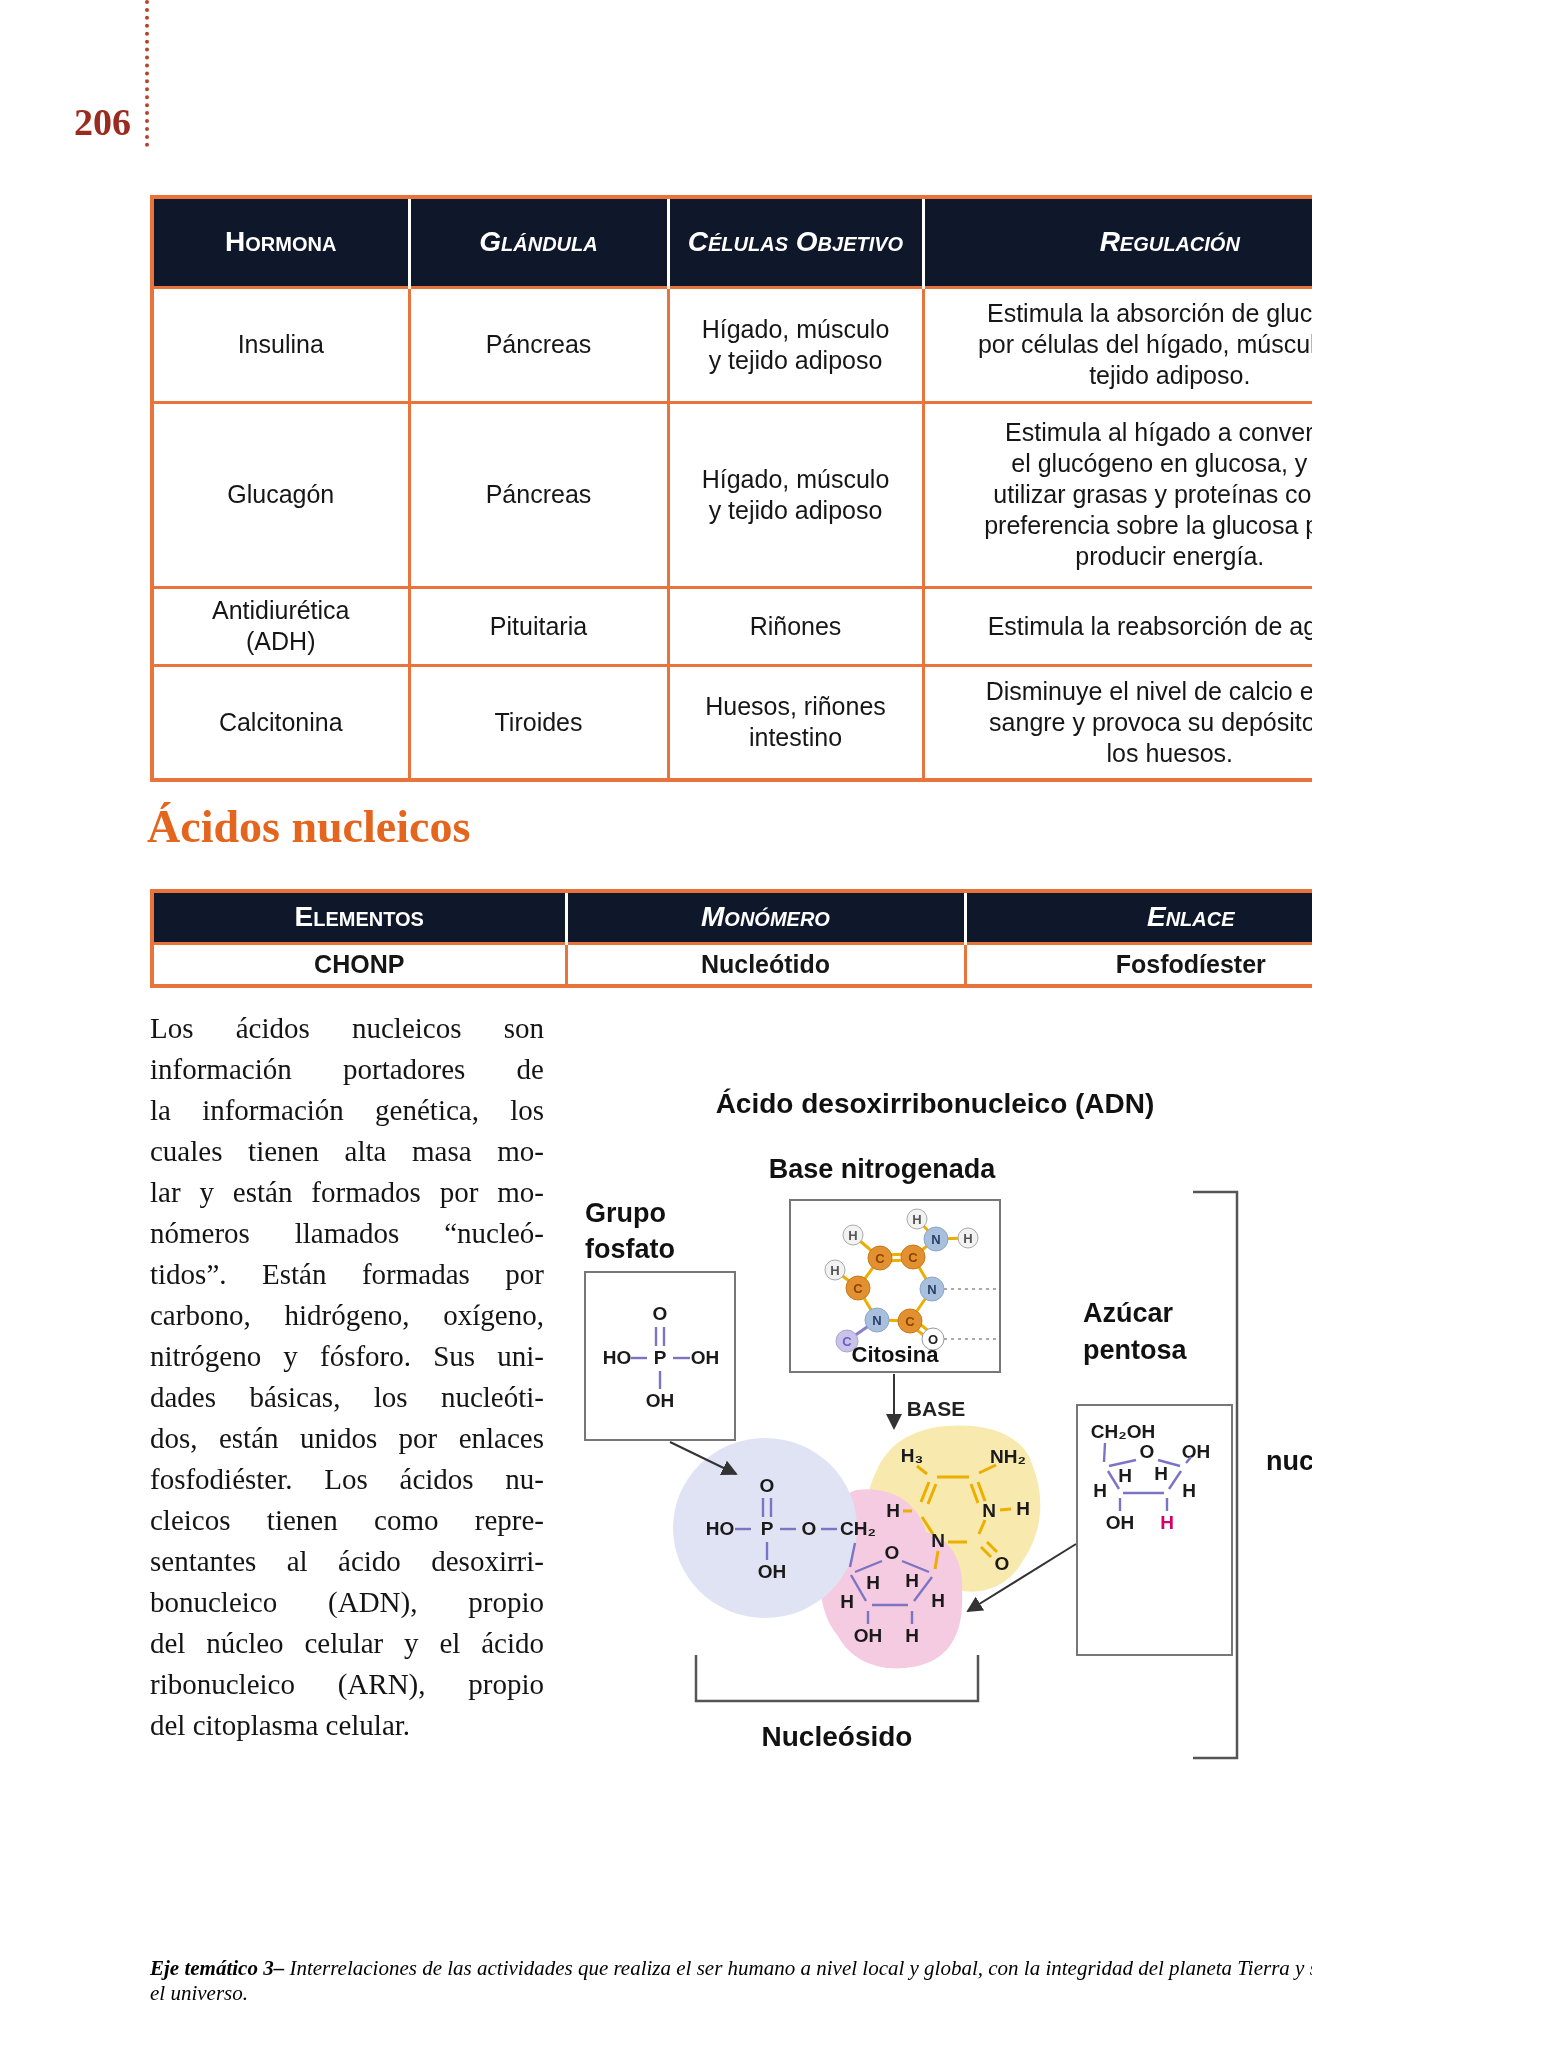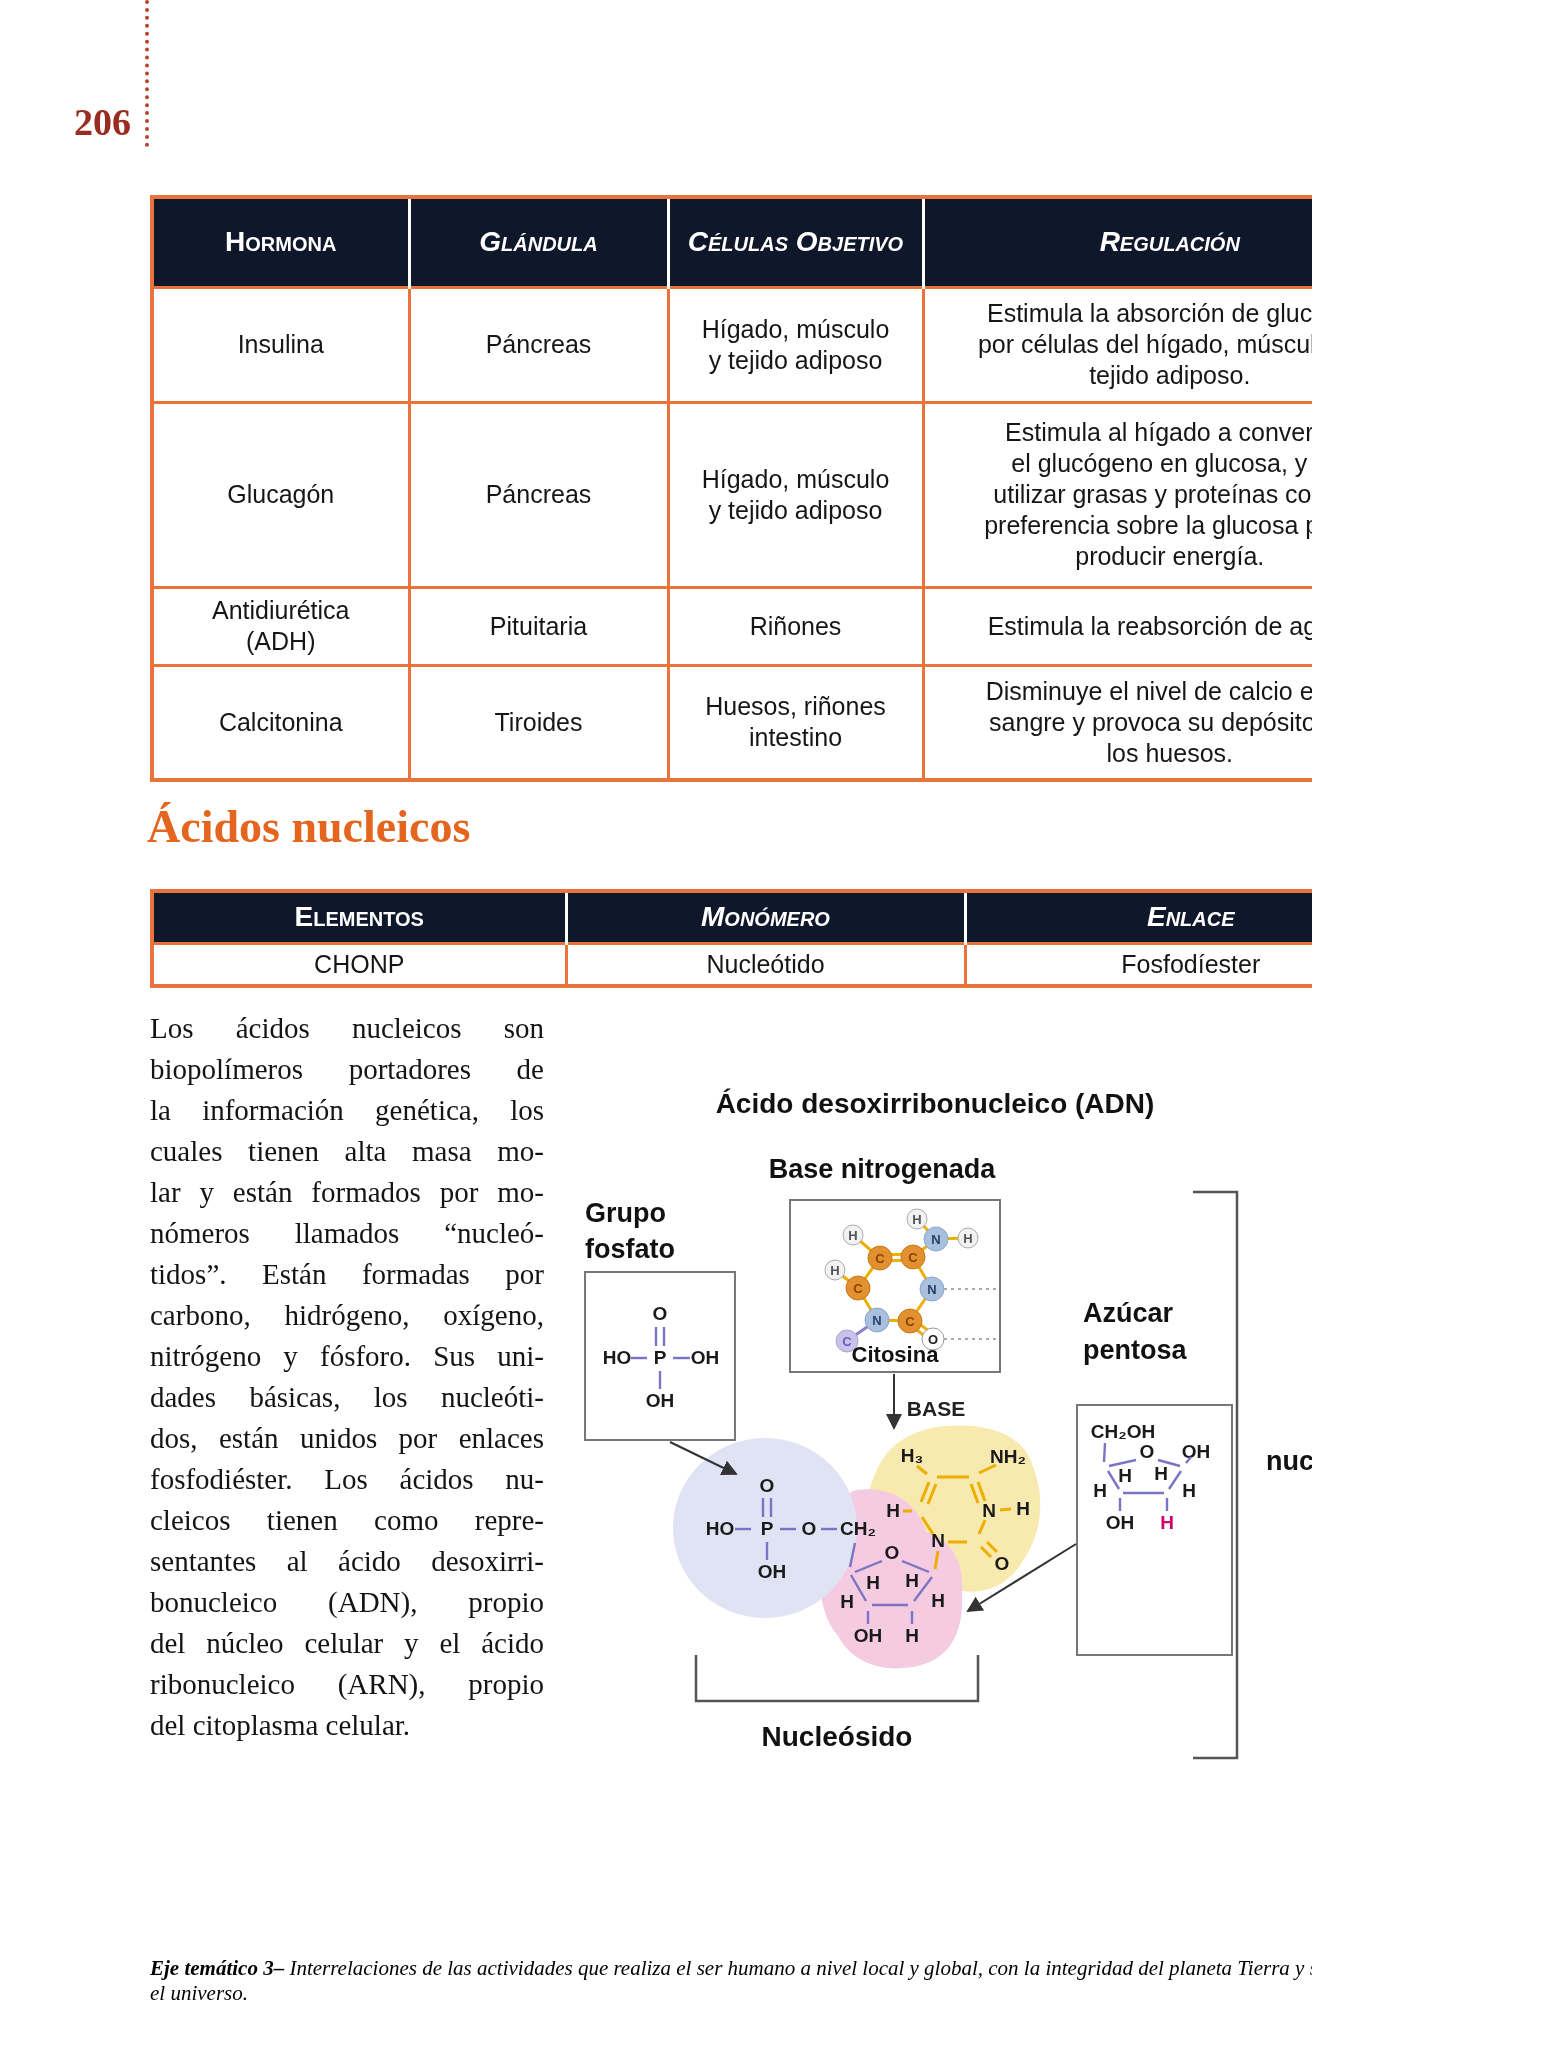--- a/index.html
+++ b/index.html
@@ -10,21 +10,21 @@
   #dotline{position:absolute;left:145px;top:0;height:147px;width:0;border-left:4px dotted #b9412d;}
   
   table.data{border-collapse:collapse;table-layout:fixed;width:1265px;border:4px solid #e8743b;}
   table.data th{background:#0f172a;color:#fff;font:bold 28px "Liberation Sans",sans-serif;
                 font-variant:small-caps;text-align:center;vertical-align:middle;padding:2px 8px;}
   table.data th+th{border-left:3px solid #ffffff;font-style:italic;}
   table.data td{border:3px solid #e8743b;background:#fff;font:25px "Liberation Sans",sans-serif;
                 text-align:center;vertical-align:middle;white-space:pre-line;line-height:31px;padding:4px 9px;color:#161616;}
   #t1{position:absolute;left:150px;top:195px;}
   #t2{position:absolute;left:150px;top:889px;}
-  #t2 td{font-weight:normal;margin-top:11px;}
+  #t2 td{font-weight:bold;margin-top:11px;}
   
   #heading{position:absolute;left:147px;top:800px;font:bold 46px "Liberation Serif",serif;color:#e4661e;}
   
   #para{position:absolute;left:150px;top:1008px;width:394px;font:29px "Liberation Serif",serif;color:#141414;}
   #para .ln{height:41px;line-height:41px;text-align:justify;text-align-last:justify;}
   #para .ln.last{text-align-last:left;}
   
   #diagram{position:absolute;left:560px;top:1070px;width:900px;height:720px;}
   .dt{font:bold 28px "Liberation Sans",sans-serif;fill:#111;}
   .dl{font:bold 27px "Liberation Sans",sans-serif;fill:#111;}
@@ -121,21 +121,21 @@
     <tr style="height:42px">
       <td>CHONP</td>
       <td>Nucleótido</td>
       <td>Fosfodíester</td>
     </tr>
   </tbody>
     </table>
 
   <div id="para">
     <div class="ln">Los ácidos nucleicos son</div>
-    <div class="ln">biopolímeros portadores de</div>
+    <div class="ln">información portadores de</div>
     <div class="ln">la información genética, los</div>
     <div class="ln">cuales tienen alta masa mo-</div>
     <div class="ln">lar y están formados por mo-</div>
     <div class="ln">nómeros llamados “nucleó-</div>
     <div class="ln">tidos”. Están formadas por</div>
     <div class="ln">carbono, hidrógeno, oxígeno,</div>
     <div class="ln">nitrógeno y fósforo. Sus uni-</div>
     <div class="ln">dades básicas, los nucleóti-</div>
     <div class="ln">dos, están unidos por enlaces</div>
     <div class="ln">fosfodiéster. Los ácidos nu-</div>

